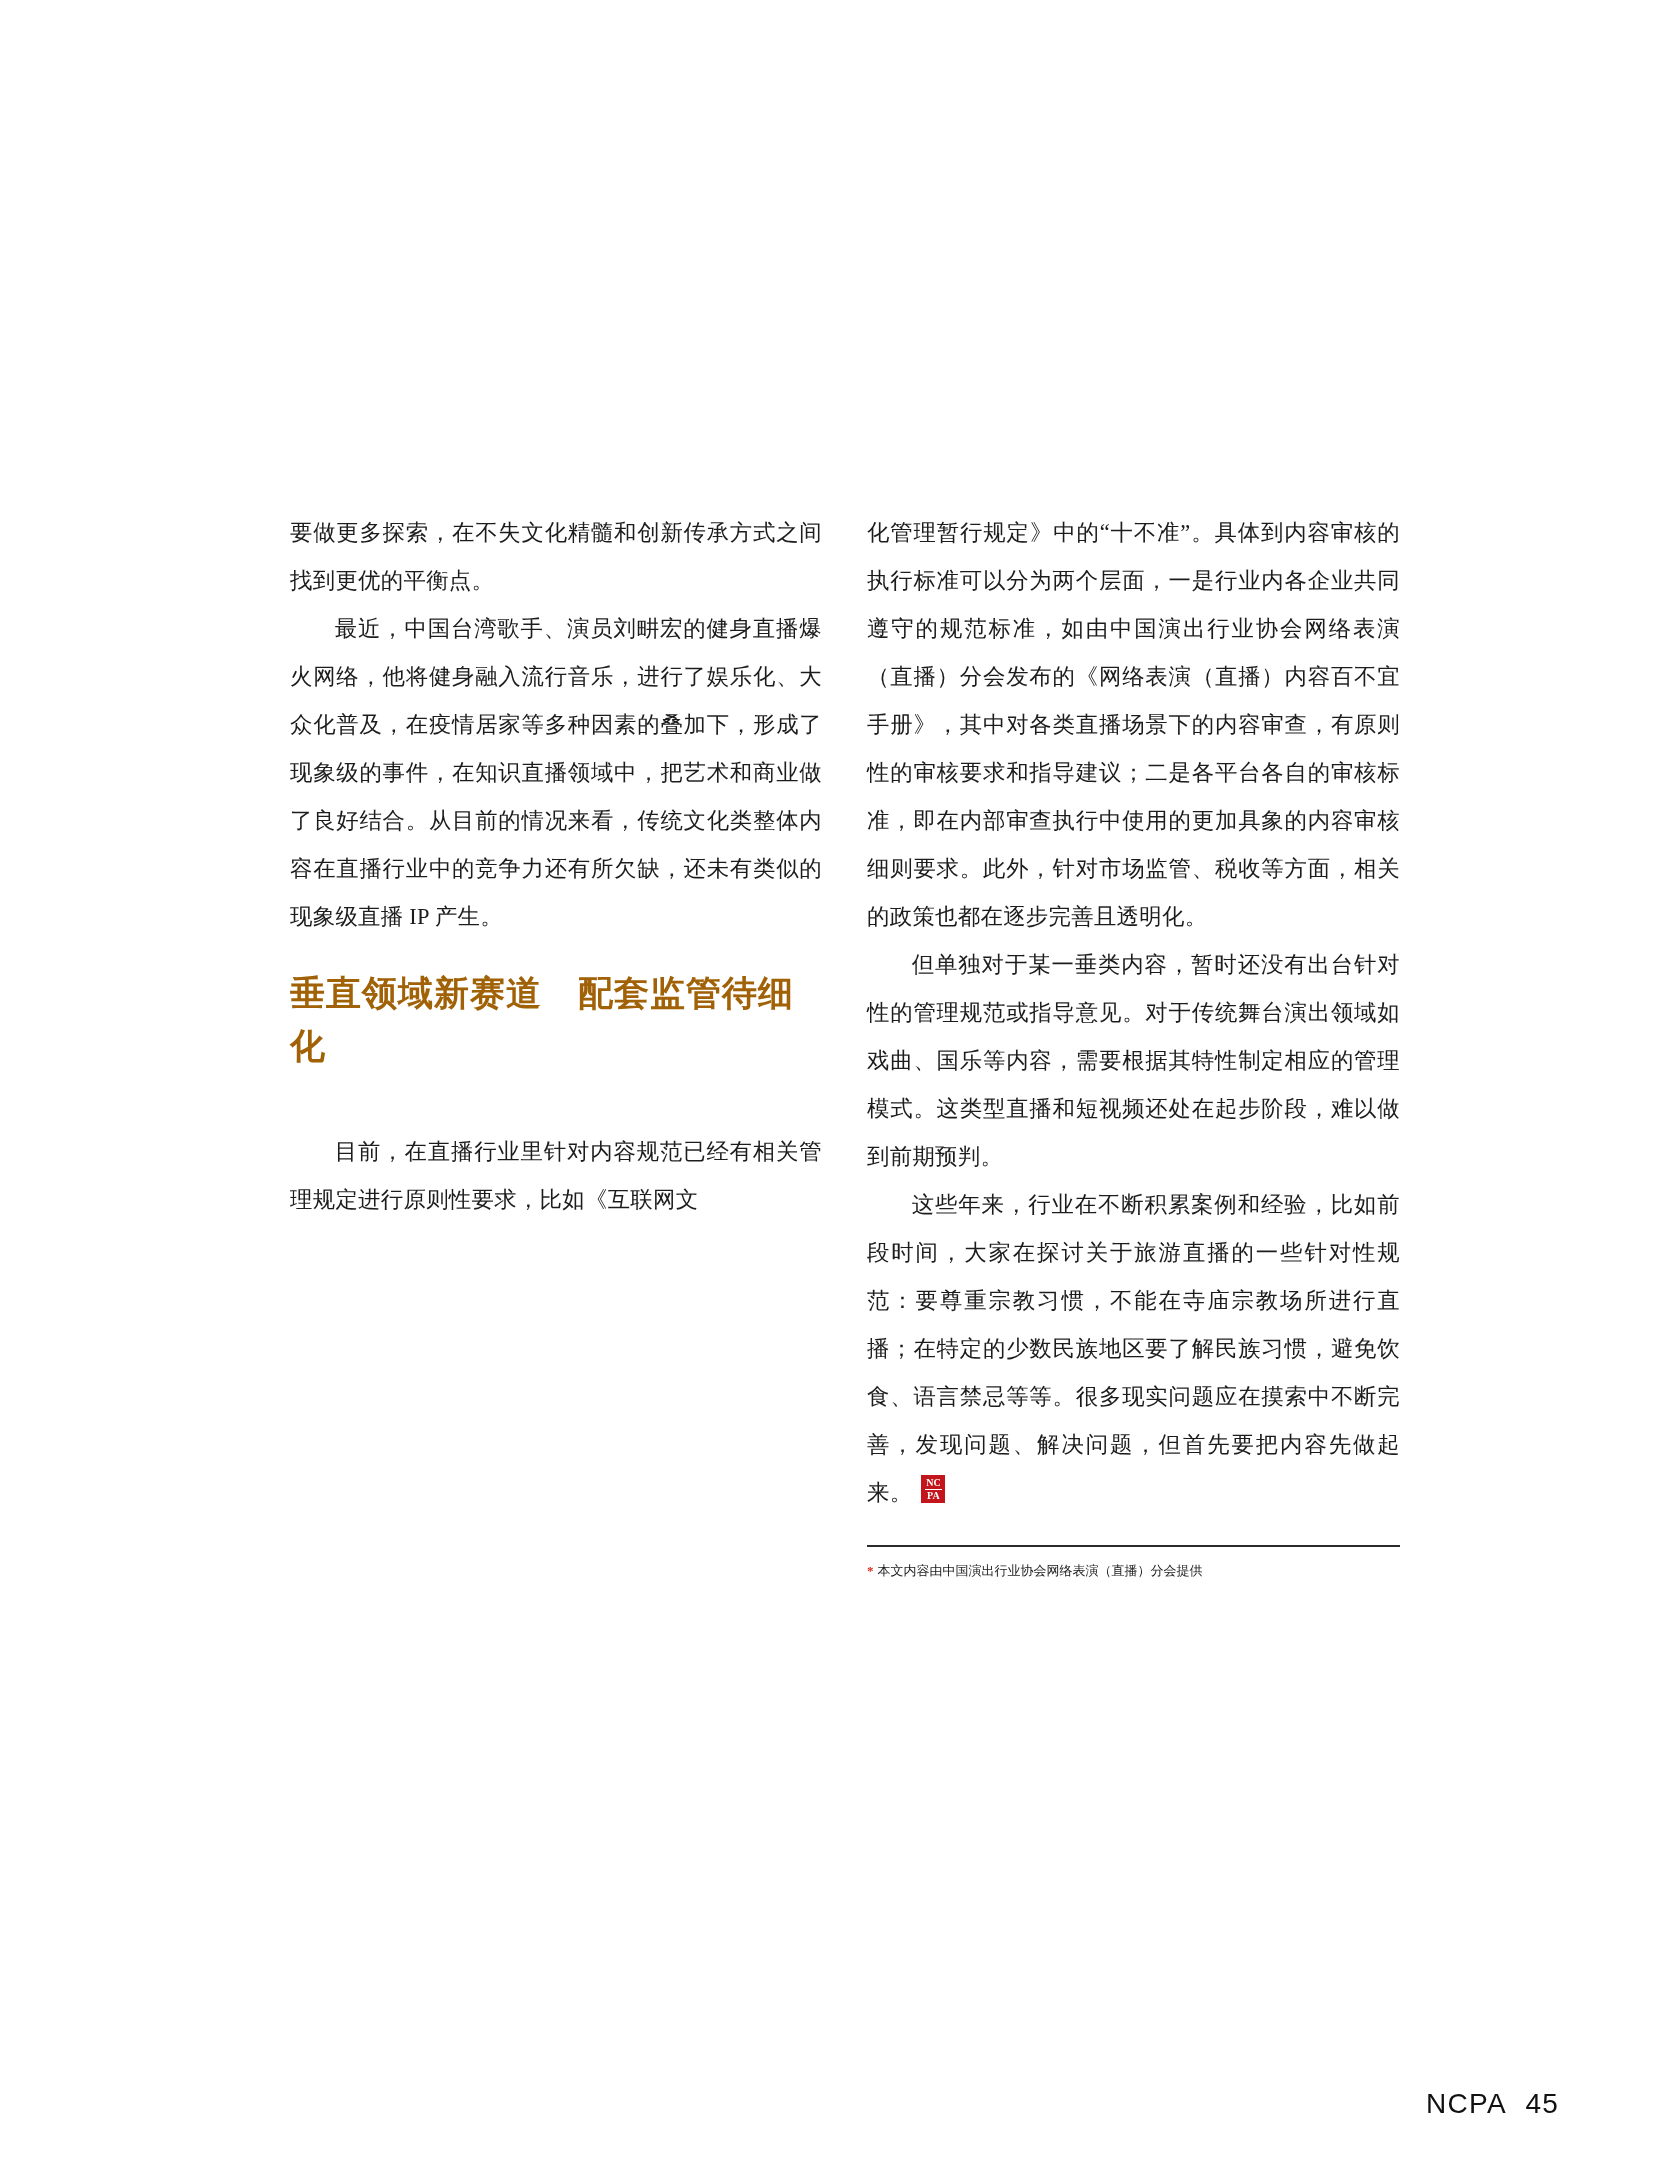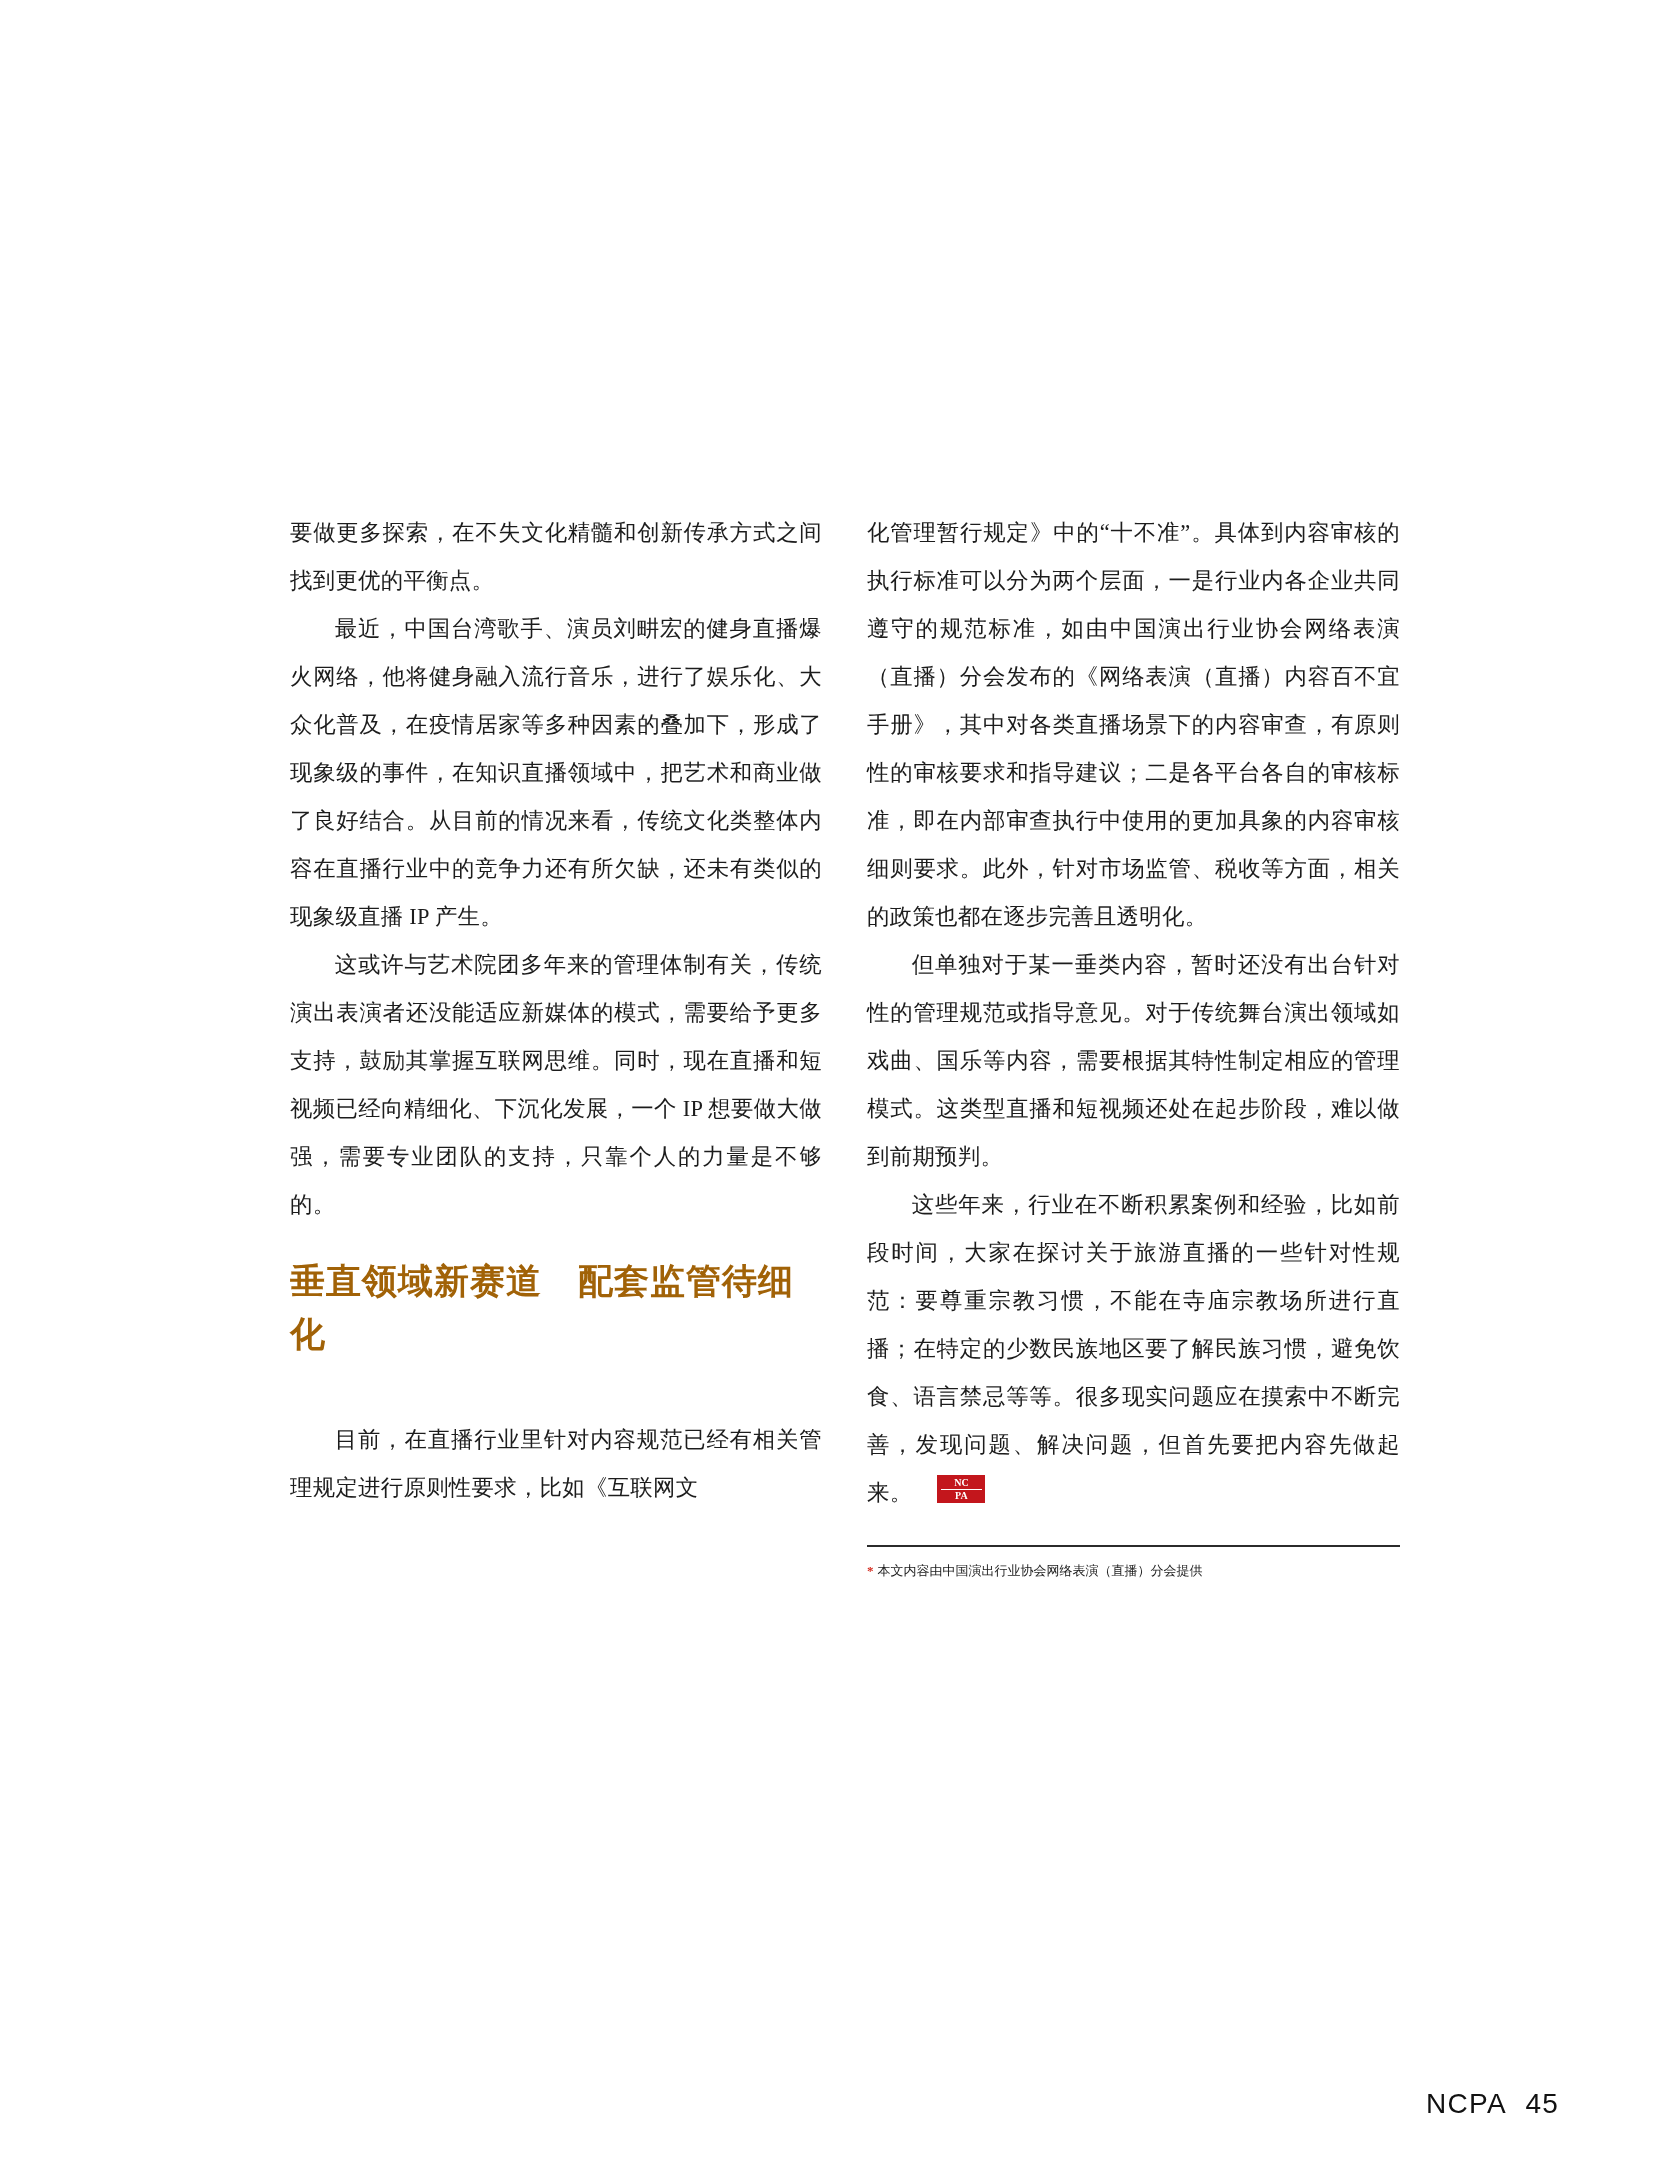--- a/index.html
+++ b/index.html
@@ -30,29 +30,29 @@
     margin: 26.4px 0 55px 0;
     font-size: 35px;
     line-height: 53px;
     font-weight: 700;
     color: #a16207;
     letter-spacing: 1px;
   }
 
   .ncpa-mark {
     display: inline-block;
-    width: 48px;
+    width: 24px;
     background: #c3161c;
     color: #ffffff;
     font-size: 10px;
     font-weight: 700;
     line-height: 1.2;
     text-align: center;
     padding: 2px 0 1.3px 0;
-    margin-left: 25px;
+    margin-left: 9px;
     vertical-align: 1.3px;
     letter-spacing: 0;
     text-indent: 0;
   }
   .ncpa-line { display: block; }
   .ncpa-line-top { border-bottom: 1.3px solid #ffffff; margin: 0 3.3px; }
 
   .footnote-divider {
     margin-top: 28px;
     border-top: 2px solid #2b2b2b;
@@ -80,21 +80,20 @@
     margin-top: 22px;
   }
   .pagenum { margin-left: 18.5px; }
 </style>
 </head>
 <body>
 
 <div class="column col-left">
   <p class="body-para">要做更多探索，在不失文化精髓和创新传承方式之间找到更优的平衡点。</p>
   <p class="body-para indented">最近，中国台湾歌手、演员刘畊宏的健身直播爆火网络，他将健身融入流行音乐，进行了娱乐化、大众化普及，在疫情居家等多种因素的叠加下，形成了现象级的事件，在知识直播领域中，把艺术和商业做了良好结合。从目前的情况来看，传统文化类整体内容在直播行业中的竞争力还有所欠缺，还未有类似的现象级直播 IP 产生。</p>
-  <p class="body-para indented">这或许与艺术院团多年来的管理体制有关，传统演出表演者还没能适应新媒体的模式，需要给予更多支持，鼓励其掌握互联网思维。同时，现在直播和短视频已经向精细化、下沉化发展，一个 IP 想要做大做强，需要专业团队的支持，只靠个人的力量是不够的。</p>
 
   <h2 class="section-heading">垂直领域新赛道　配套监管待细化</h2>
 
   <p class="body-para indented">目前，在直播行业里针对内容规范已经有相关管理规定进行原则性要求，比如《互联网文</p>
 </div>
 
 <div class="column col-right">
   <p class="body-para">化管理暂行规定》中的“十不准”。具体到内容审核的执行标准可以分为两个层面，一是行业内各企业共同遵守的规范标准，如由中国演出行业协会网络表演（直播）分会发布的《网络表演（直播）内容百不宜手册》，其中对各类直播场景下的内容审查，有原则性的审核要求和指导建议；二是各平台各自的审核标准，即在内部审查执行中使用的更加具象的内容审核细则要求。此外，针对市场监管、税收等方面，相关的政策也都在逐步完善且透明化。</p>
   <p class="body-para indented">但单独对于某一垂类内容，暂时还没有出台针对性的管理规范或指导意见。对于传统舞台演出领域如戏曲、国乐等内容，需要根据其特性制定相应的管理模式。这类型直播和短视频还处在起步阶段，难以做到前期预判。</p>
 

